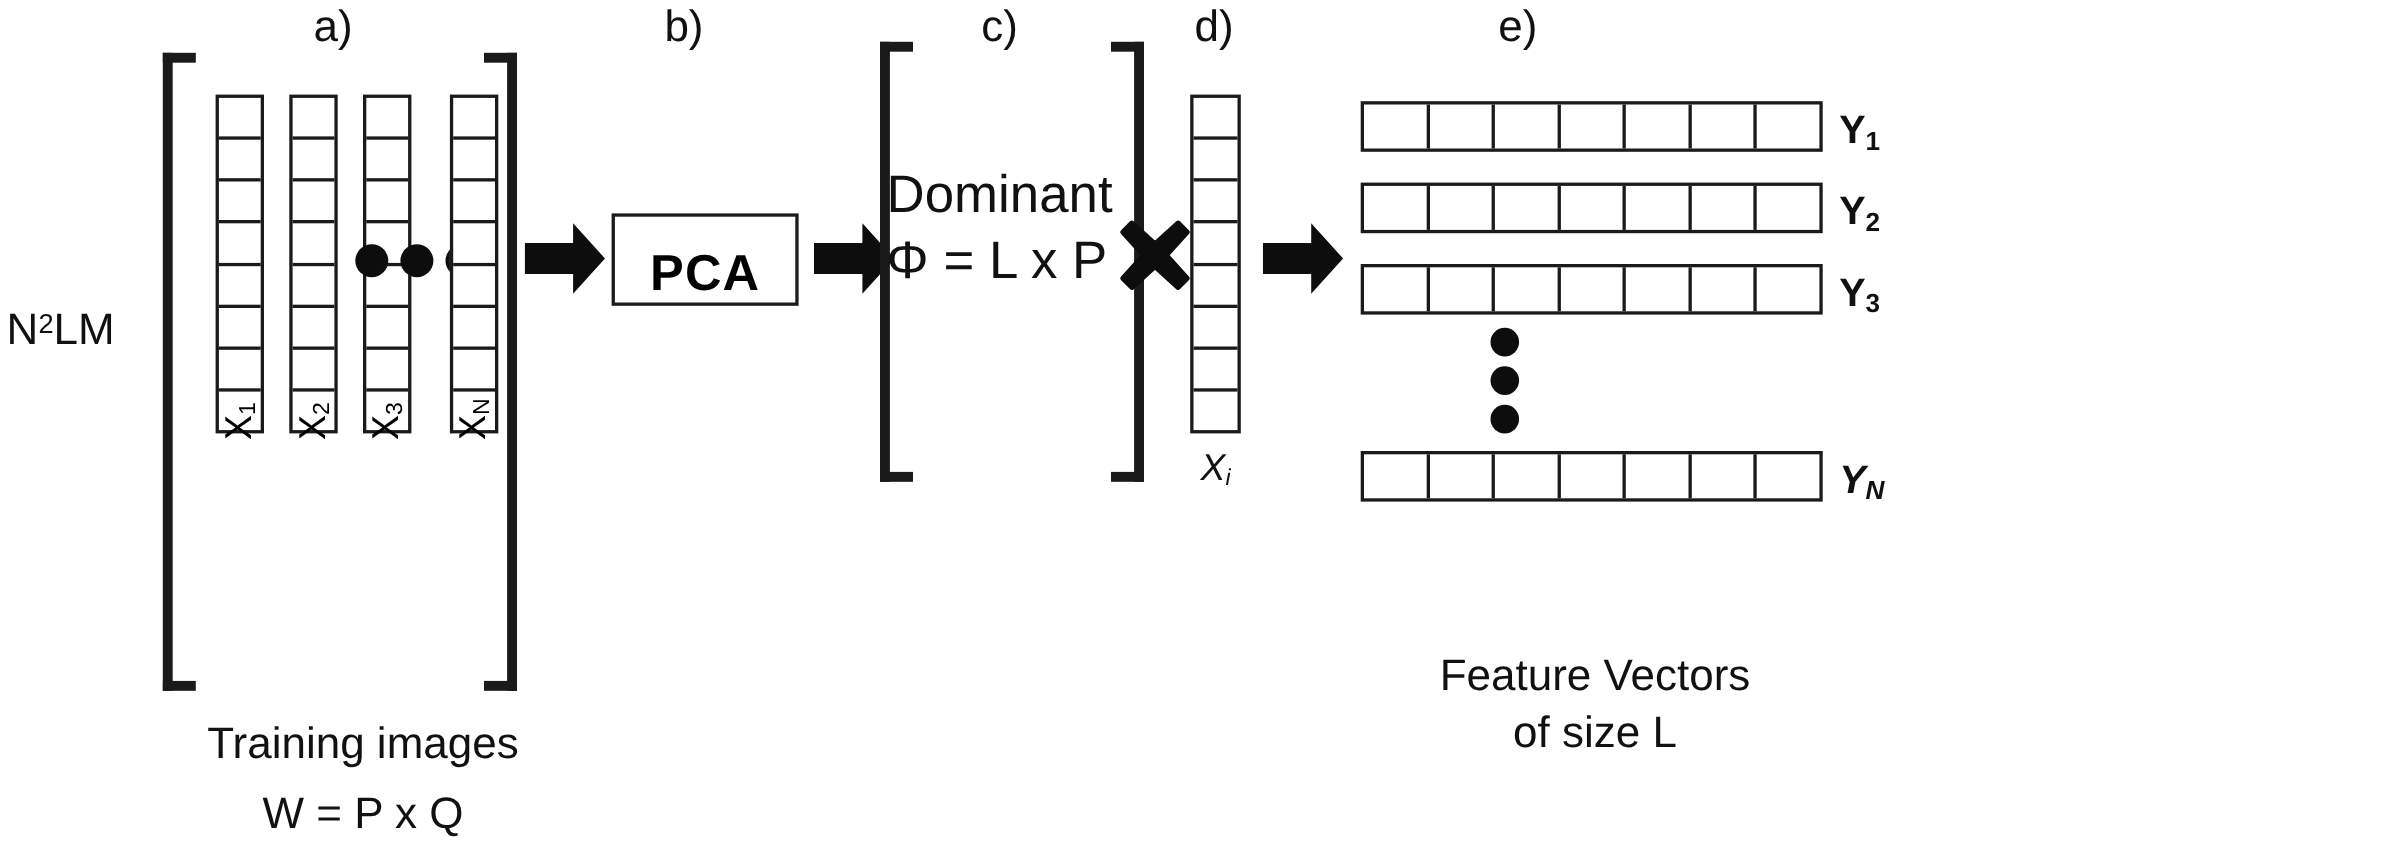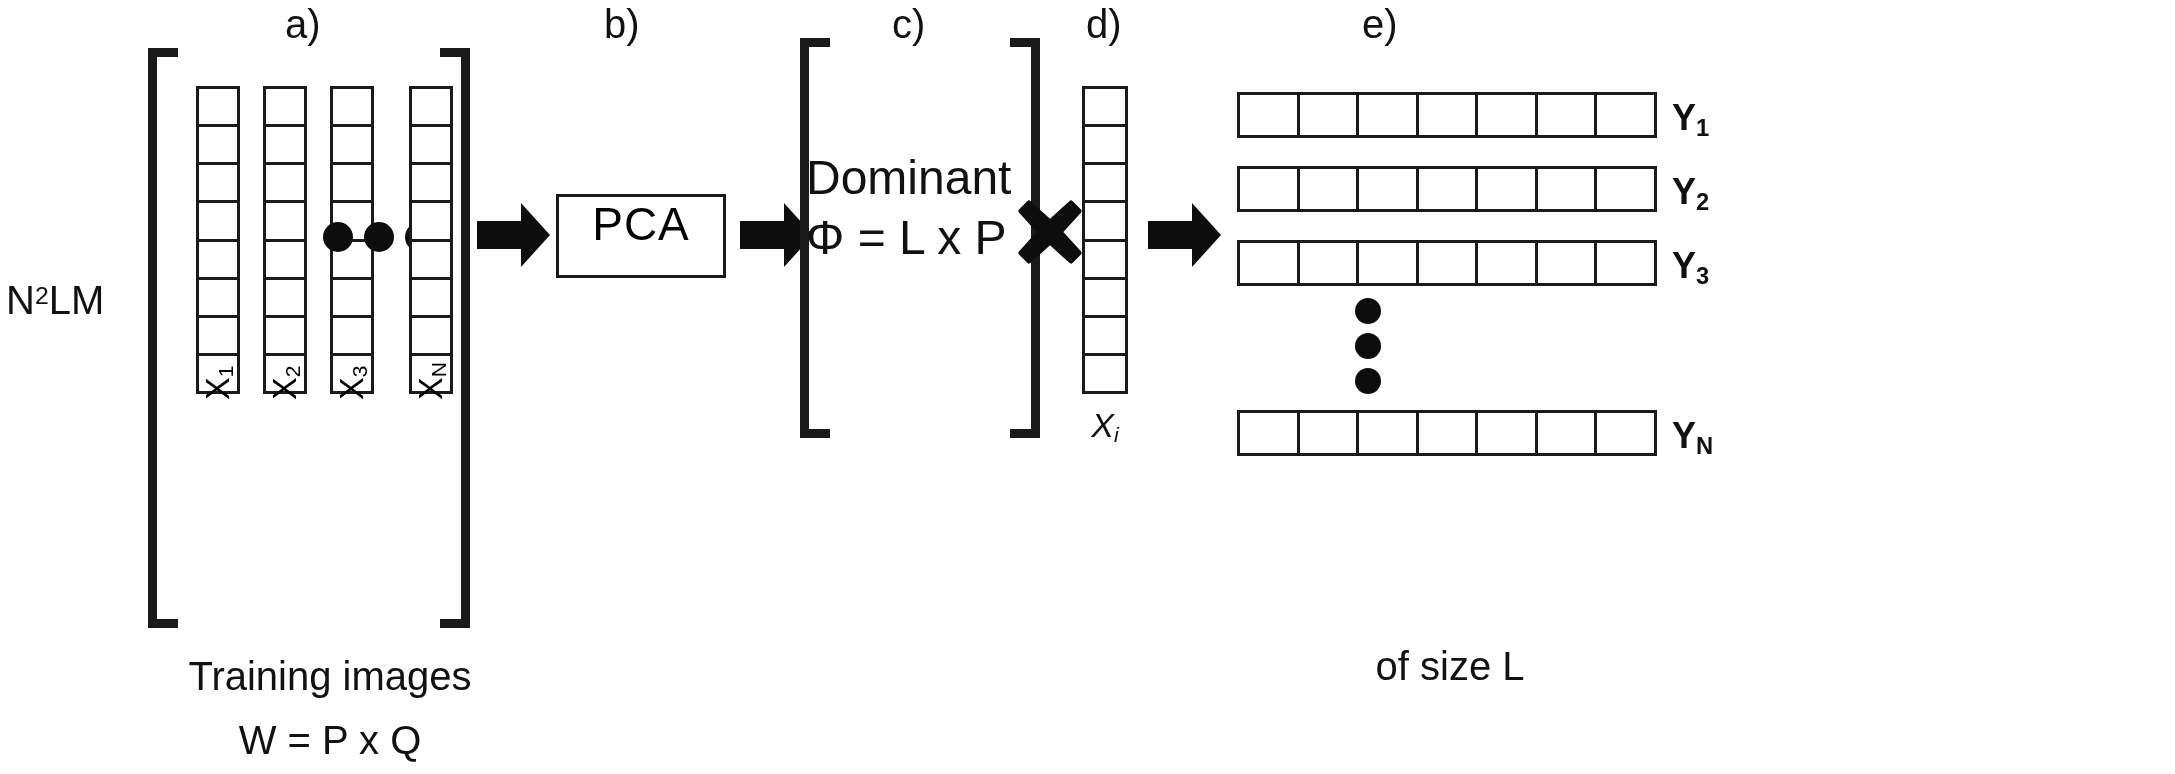--- a/index.html
+++ b/index.html
@@ -120,24 +120,24 @@
     color: #111;
   }
   .ylabel sub { font-size: 0.66em; vertical-align: -0.25em; font-weight: 700; }
 
   
   .pca-box {
     position: absolute;
     border: 3px solid #1a1a1a;
     background: #fff;
     display: flex;
-    align-items: flex-start;
+    align-items: flex-end;
     justify-content: center;
     font-size: 46px;
-    font-weight: 400;
+    font-weight: 700;
     letter-spacing: 1px;
     box-sizing: border-box;
   }
 
   
   .dom-text {
     position: absolute;
     font-size: 48px;
     line-height: 1.24;
     color: #111;
@@ -338,17 +338,18 @@
 
   <div class="row-vec" style="left:1237px; top:410px; width:420px; height:46px;">
     <div class="cell"></div>
     <div class="cell"></div>
     <div class="cell"></div>
     <div class="cell"></div>
     <div class="cell"></div>
     <div class="cell"></div>
     <div class="cell"></div>
   </div>
-  <div class="ylabel" style="left:1672px; top:418px;"><span>Y</span><sub>N</sub></div>
-
+  <div class="ylabel" style="left:1672px; top:418px;font-style:italic;"><span>Y</span><sub>N</sub></div>
+
+  <div class="txt center" style="left:1215px; top:592px; width:470px;">Feature Vectors</div>
   <div class="txt center" style="left:1215px; top:644px; width:470px;">of size L</div>
 
 </div>
 
 </body></html>

